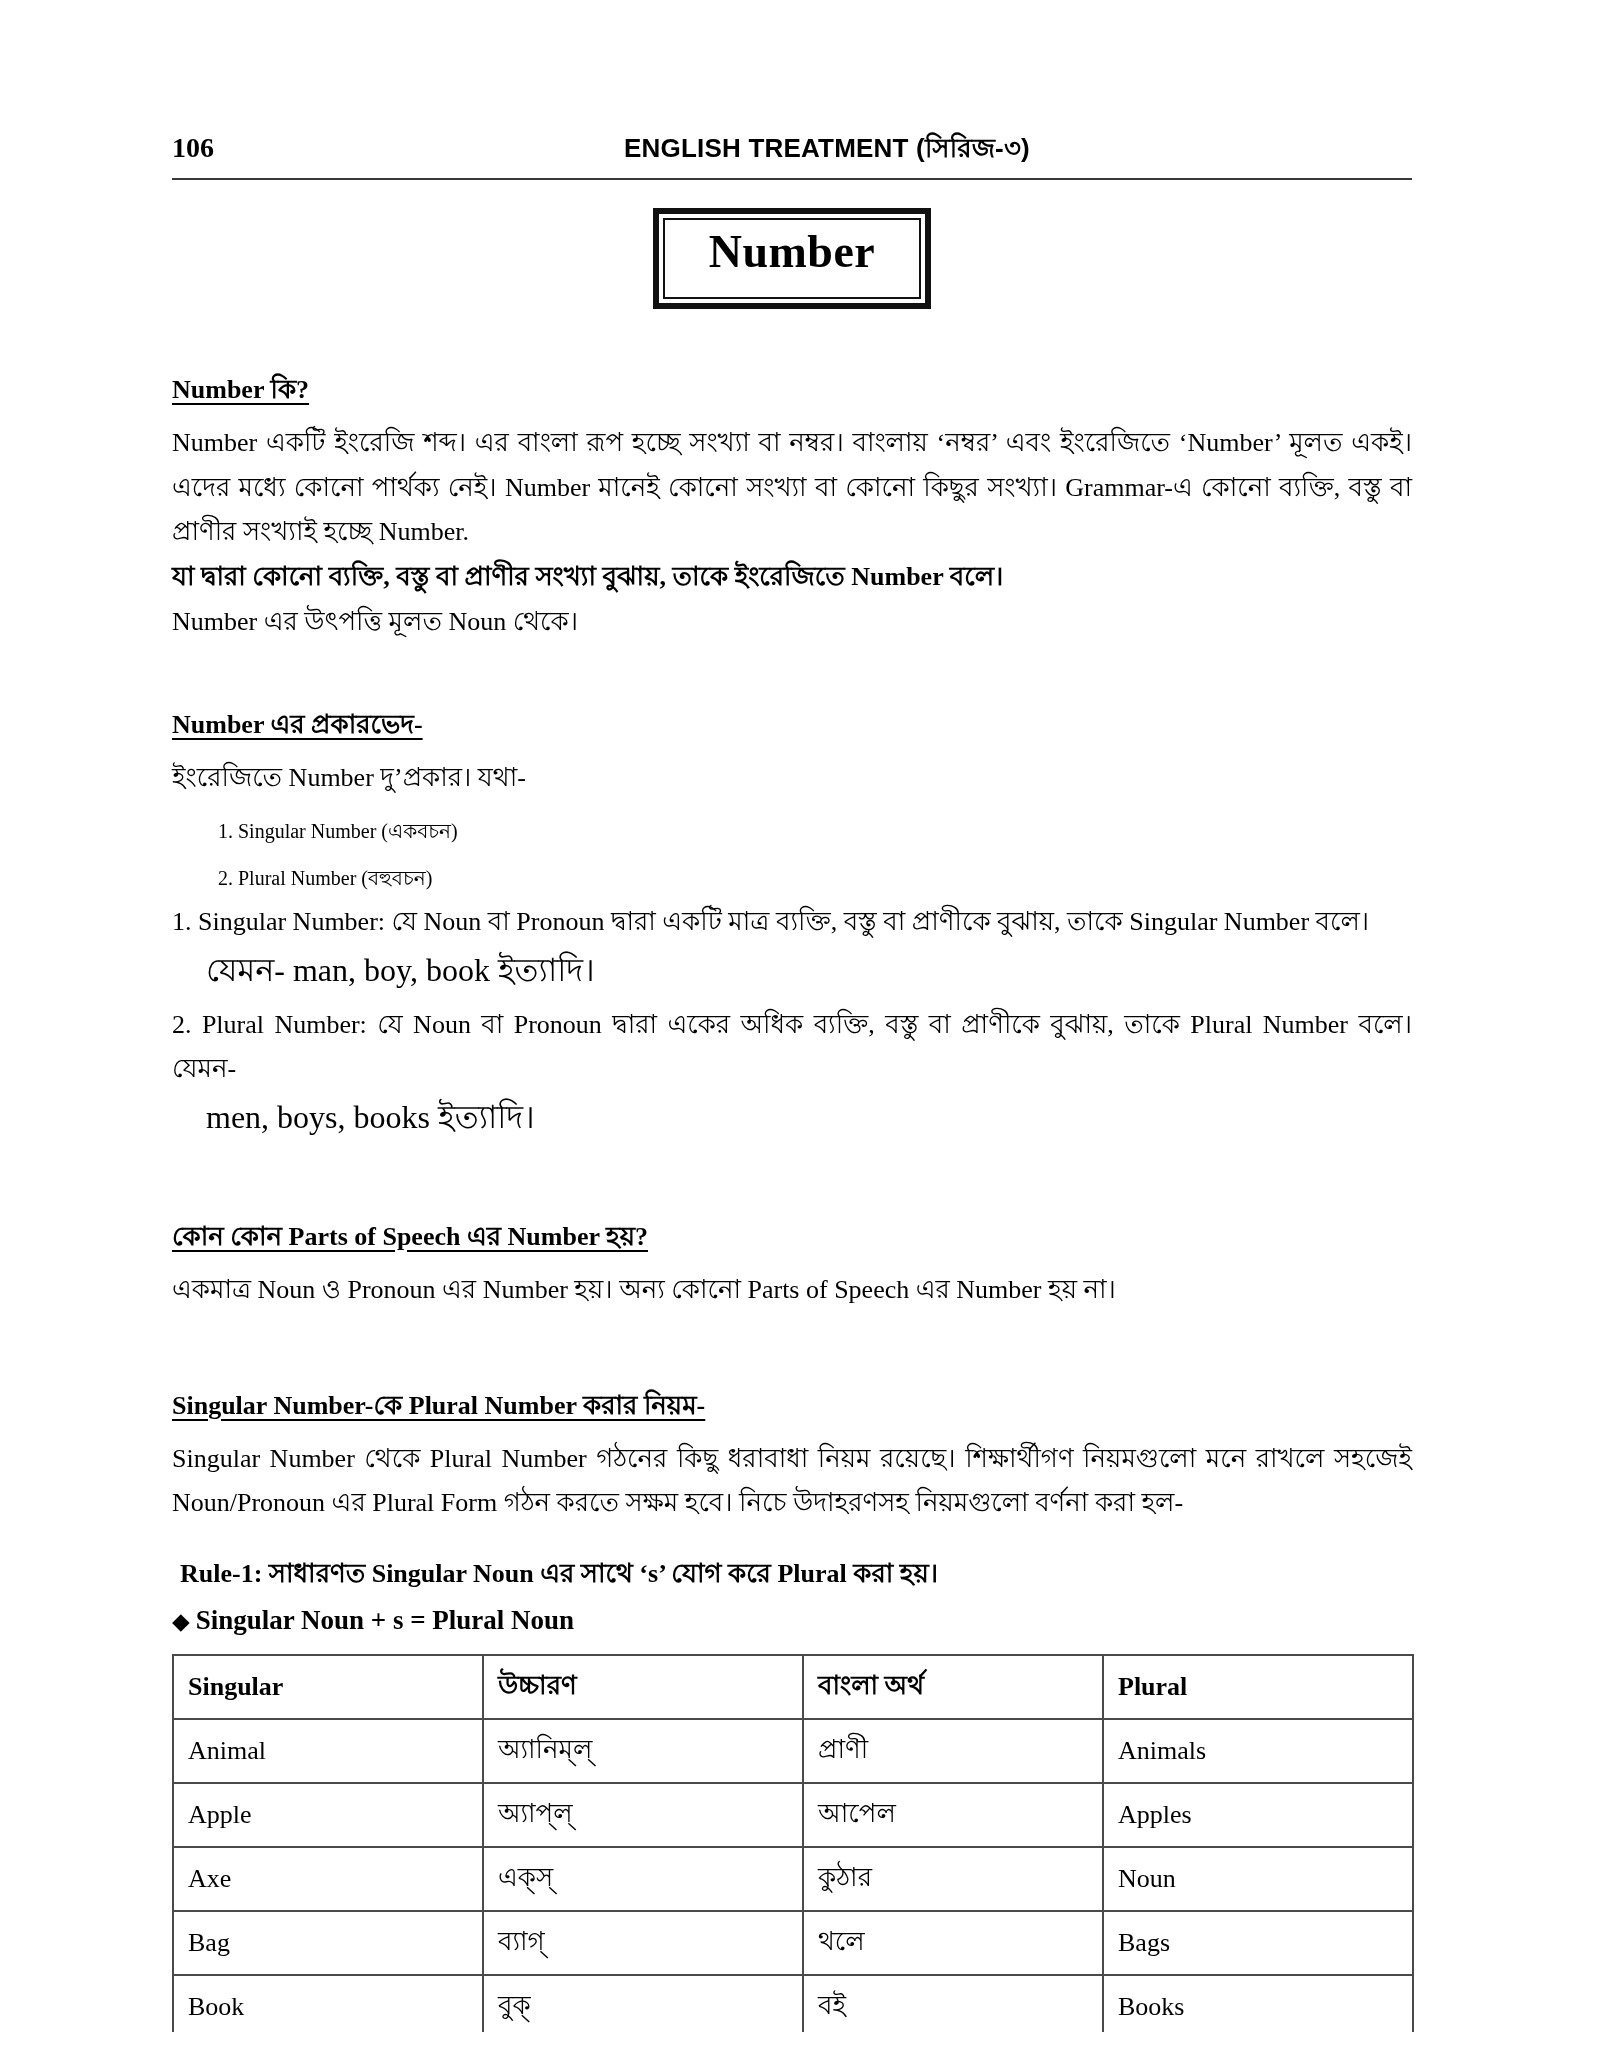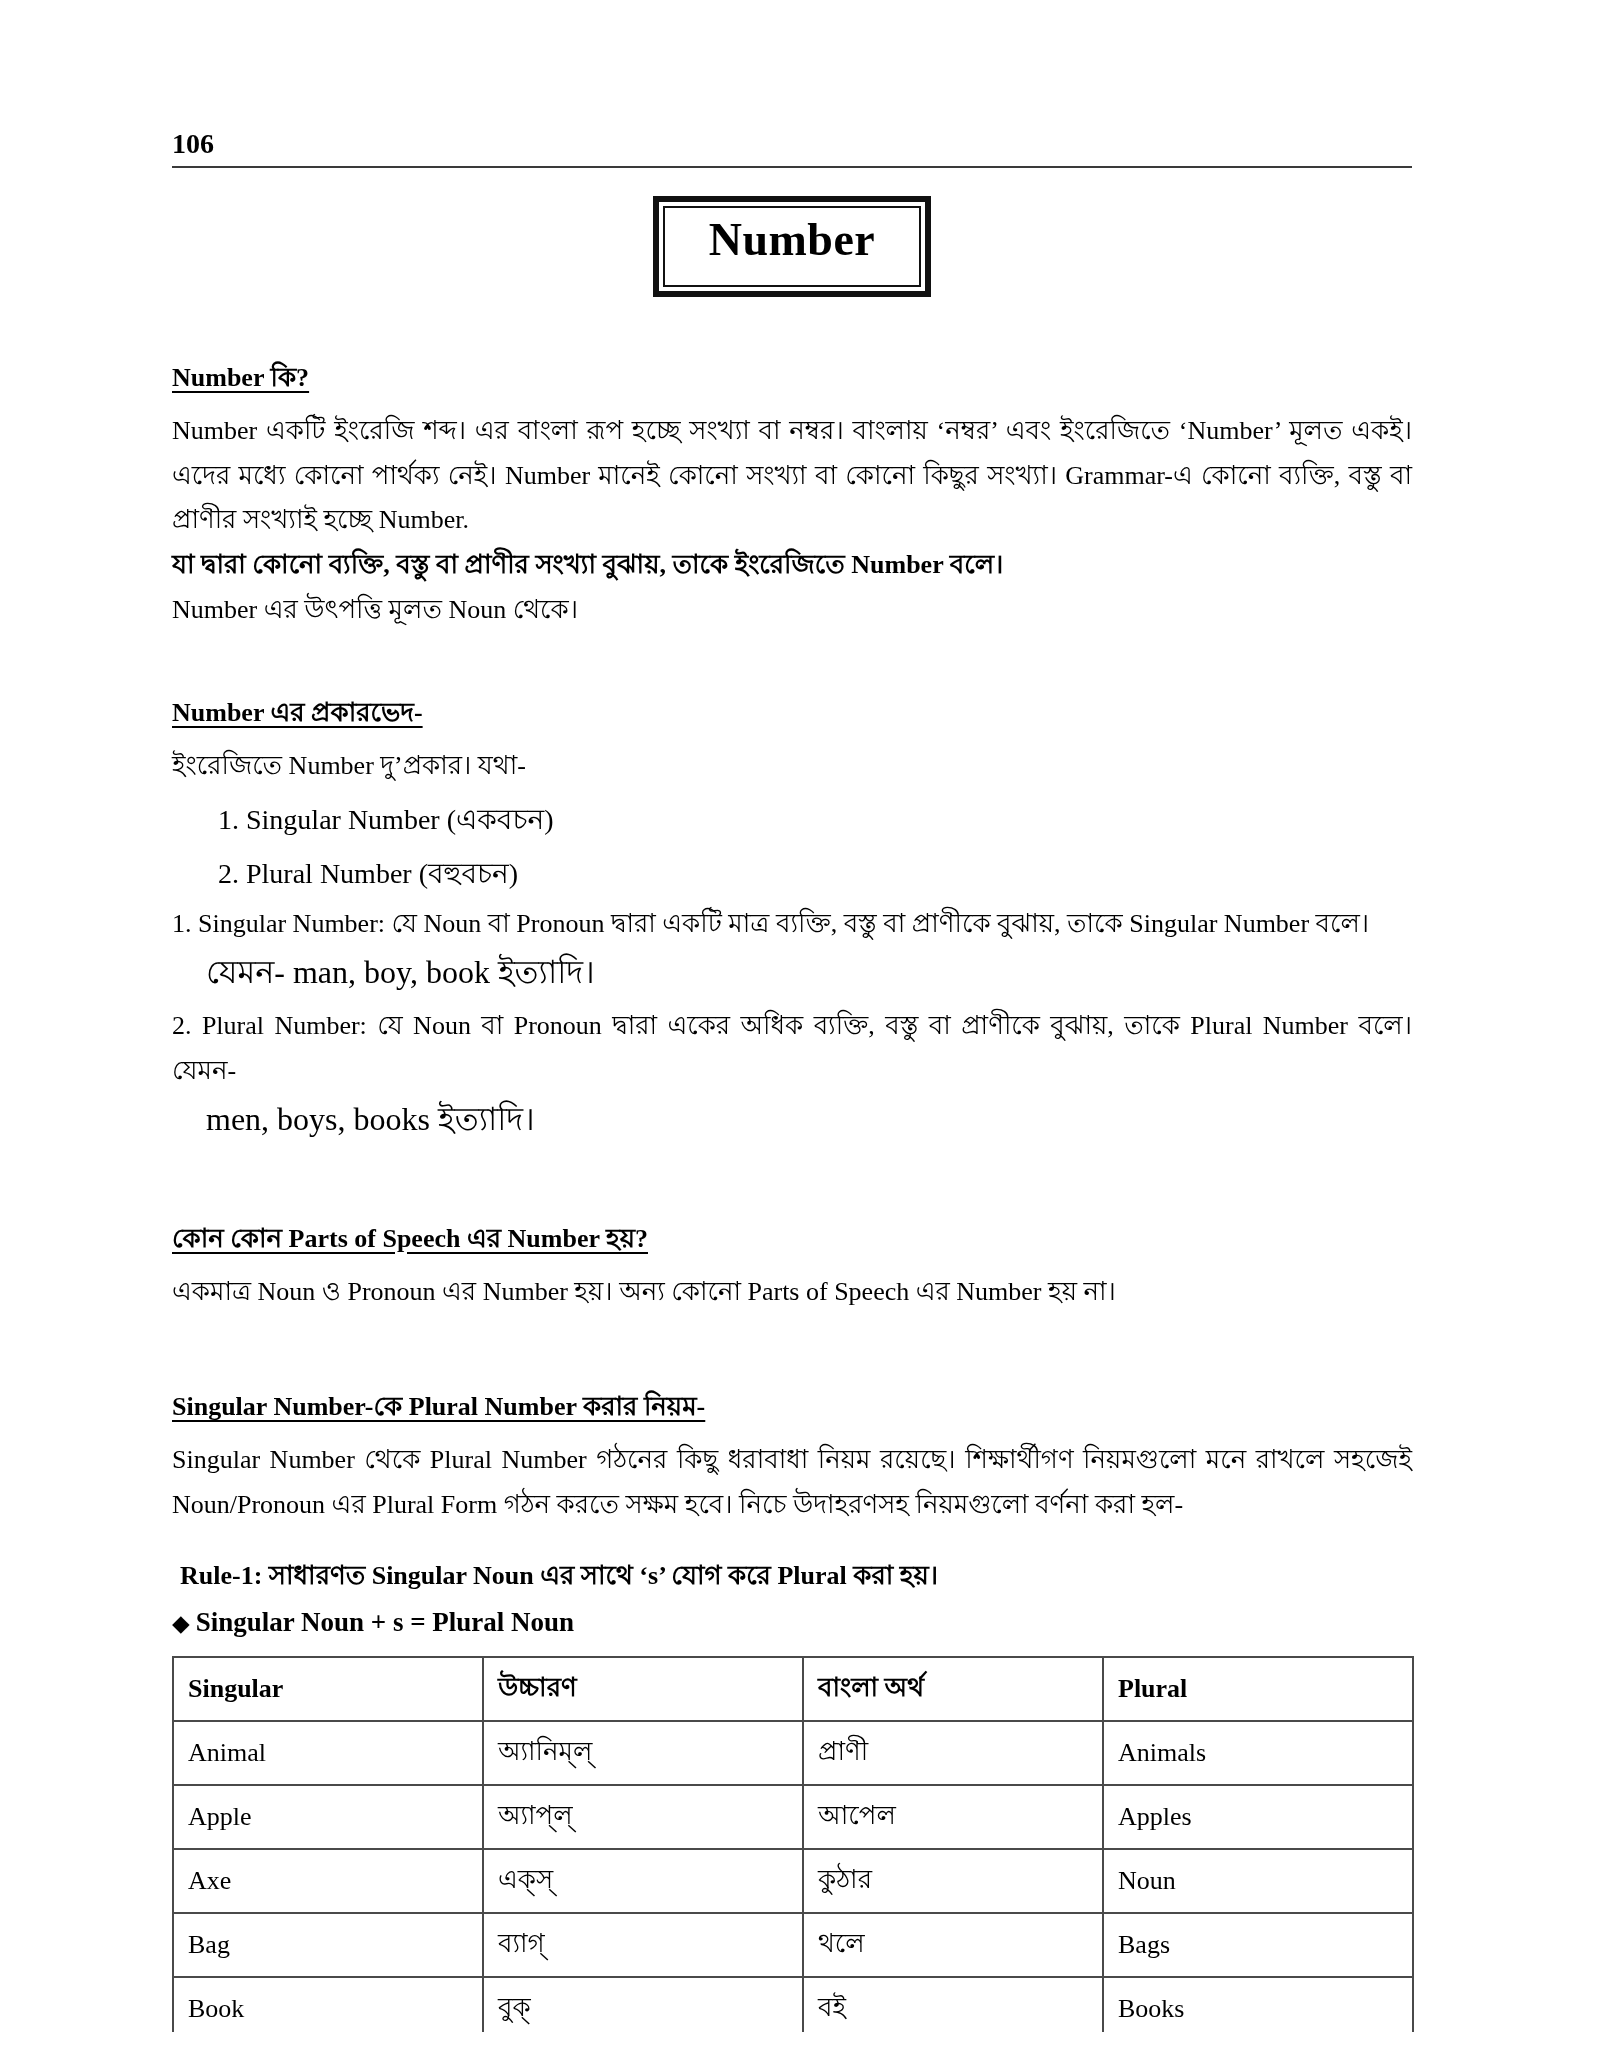--- a/index.html
+++ b/index.html
@@ -90,23 +90,23 @@
     margin: 0;
   }
   .para.nojust { text-align: left; }
   .bold-line {
     font-size: 26px;
     font-weight: bold;
     line-height: 1.72;
     margin: 0;
   }
   .list-item {
-    font-size: 28px;
+    font-size: 20px;
     line-height: 1.62;
-    margin: 8px 0 0 46px;
+    margin: 14px 0 0 46px;
   }
   .def-para {
     font-size: 26px;
     line-height: 1.72;
     margin: 6px 0 0 0;
     text-align: justify;
   }
   .ex-line {
     font-size: 32px;
     line-height: 1.62;
@@ -156,20 +156,21 @@
   .bn { font-family: "Liberation Serif", "DejaVu Serif", serif; }
 </style>
 </head>
 <body>
 
 <div class="page">
   <div class="content">
 
     <div class="runhead">
       <div class="folio">106</div>
+      <div class="booktitle">ENGLISH TREATMENT (সিরিজ-৩)</div>
     </div>
     <div class="rule-under-head"></div>
 
     <div class="title-wrap">
       <div class="title-outer">
         <div class="title-inner">
           <div class="title-text">Number</div>
         </div>
       </div>
     </div>

